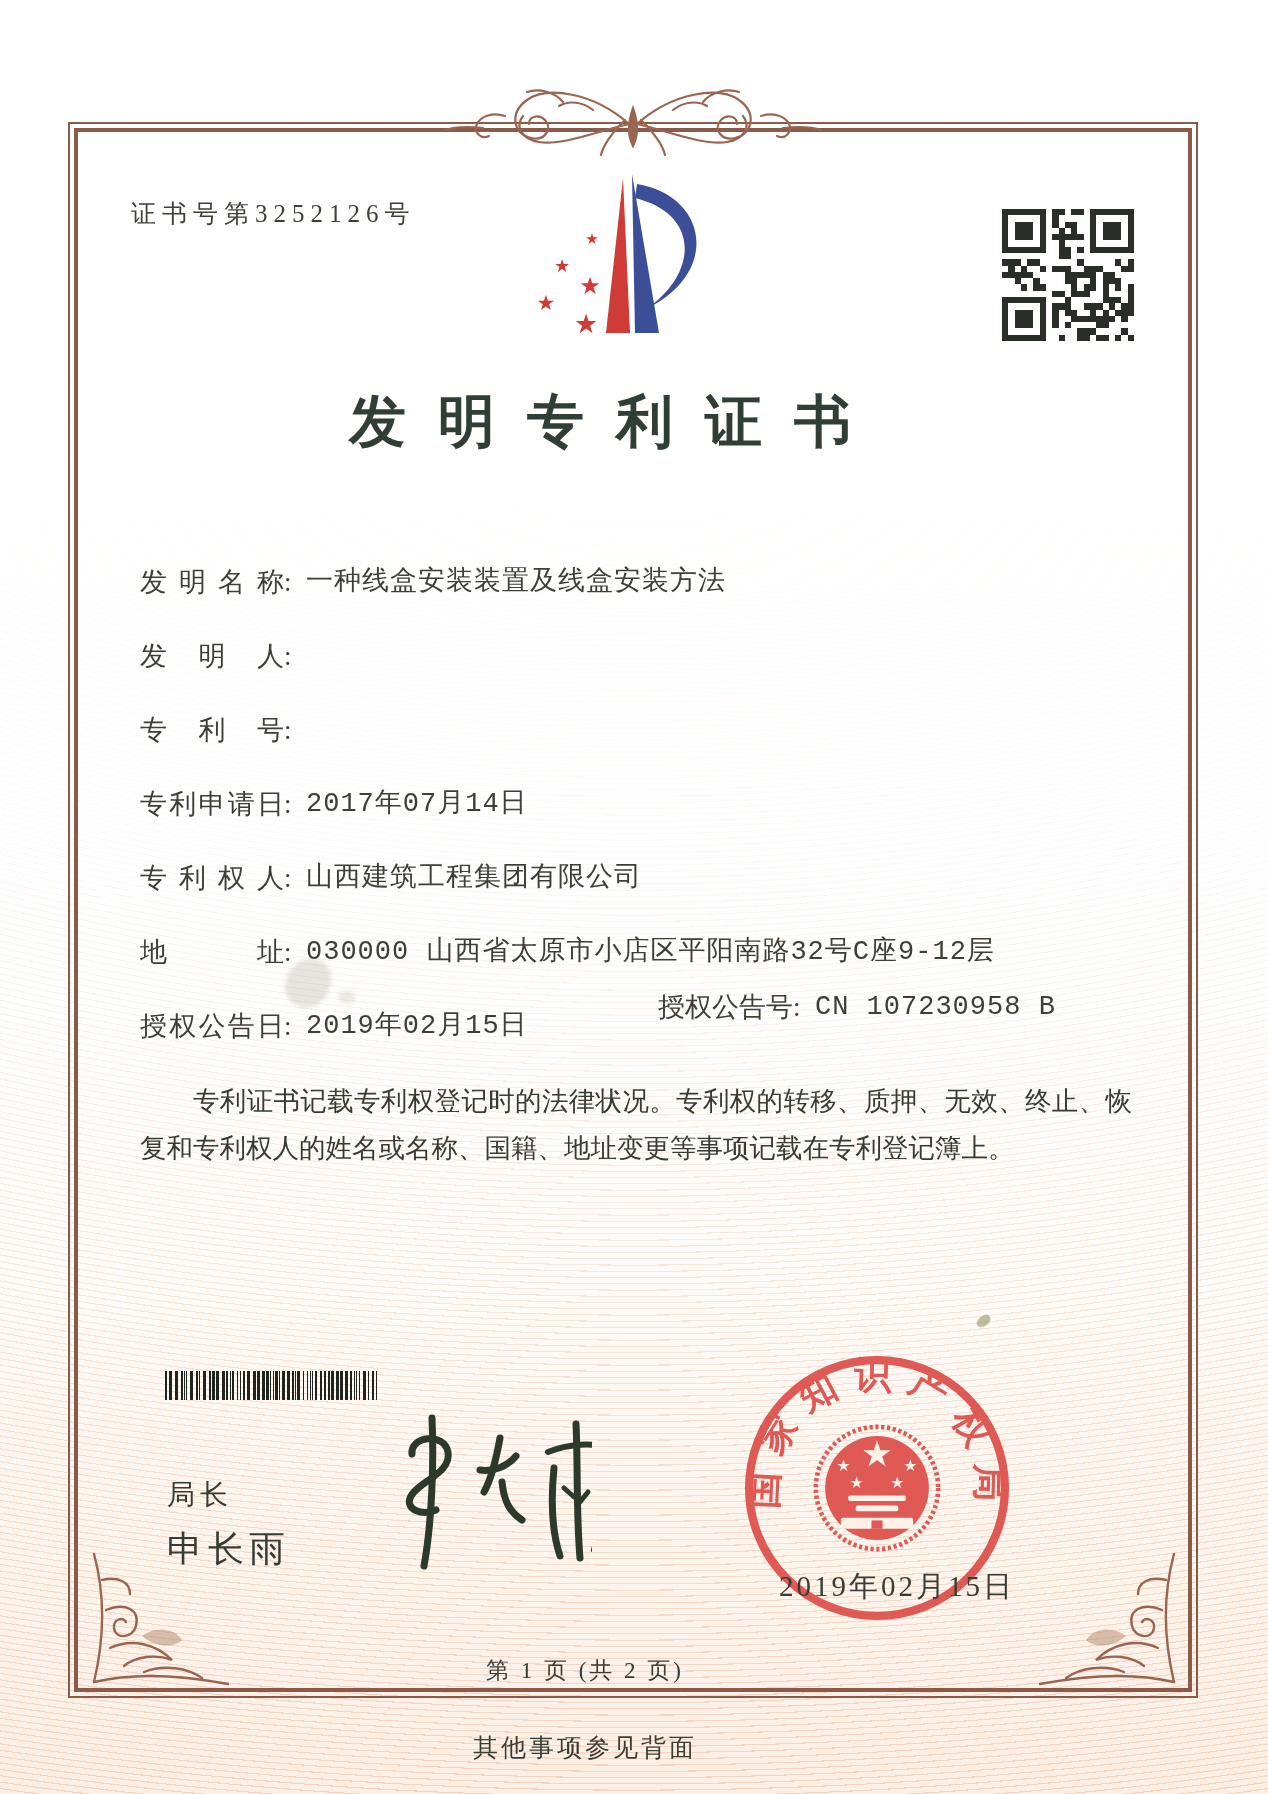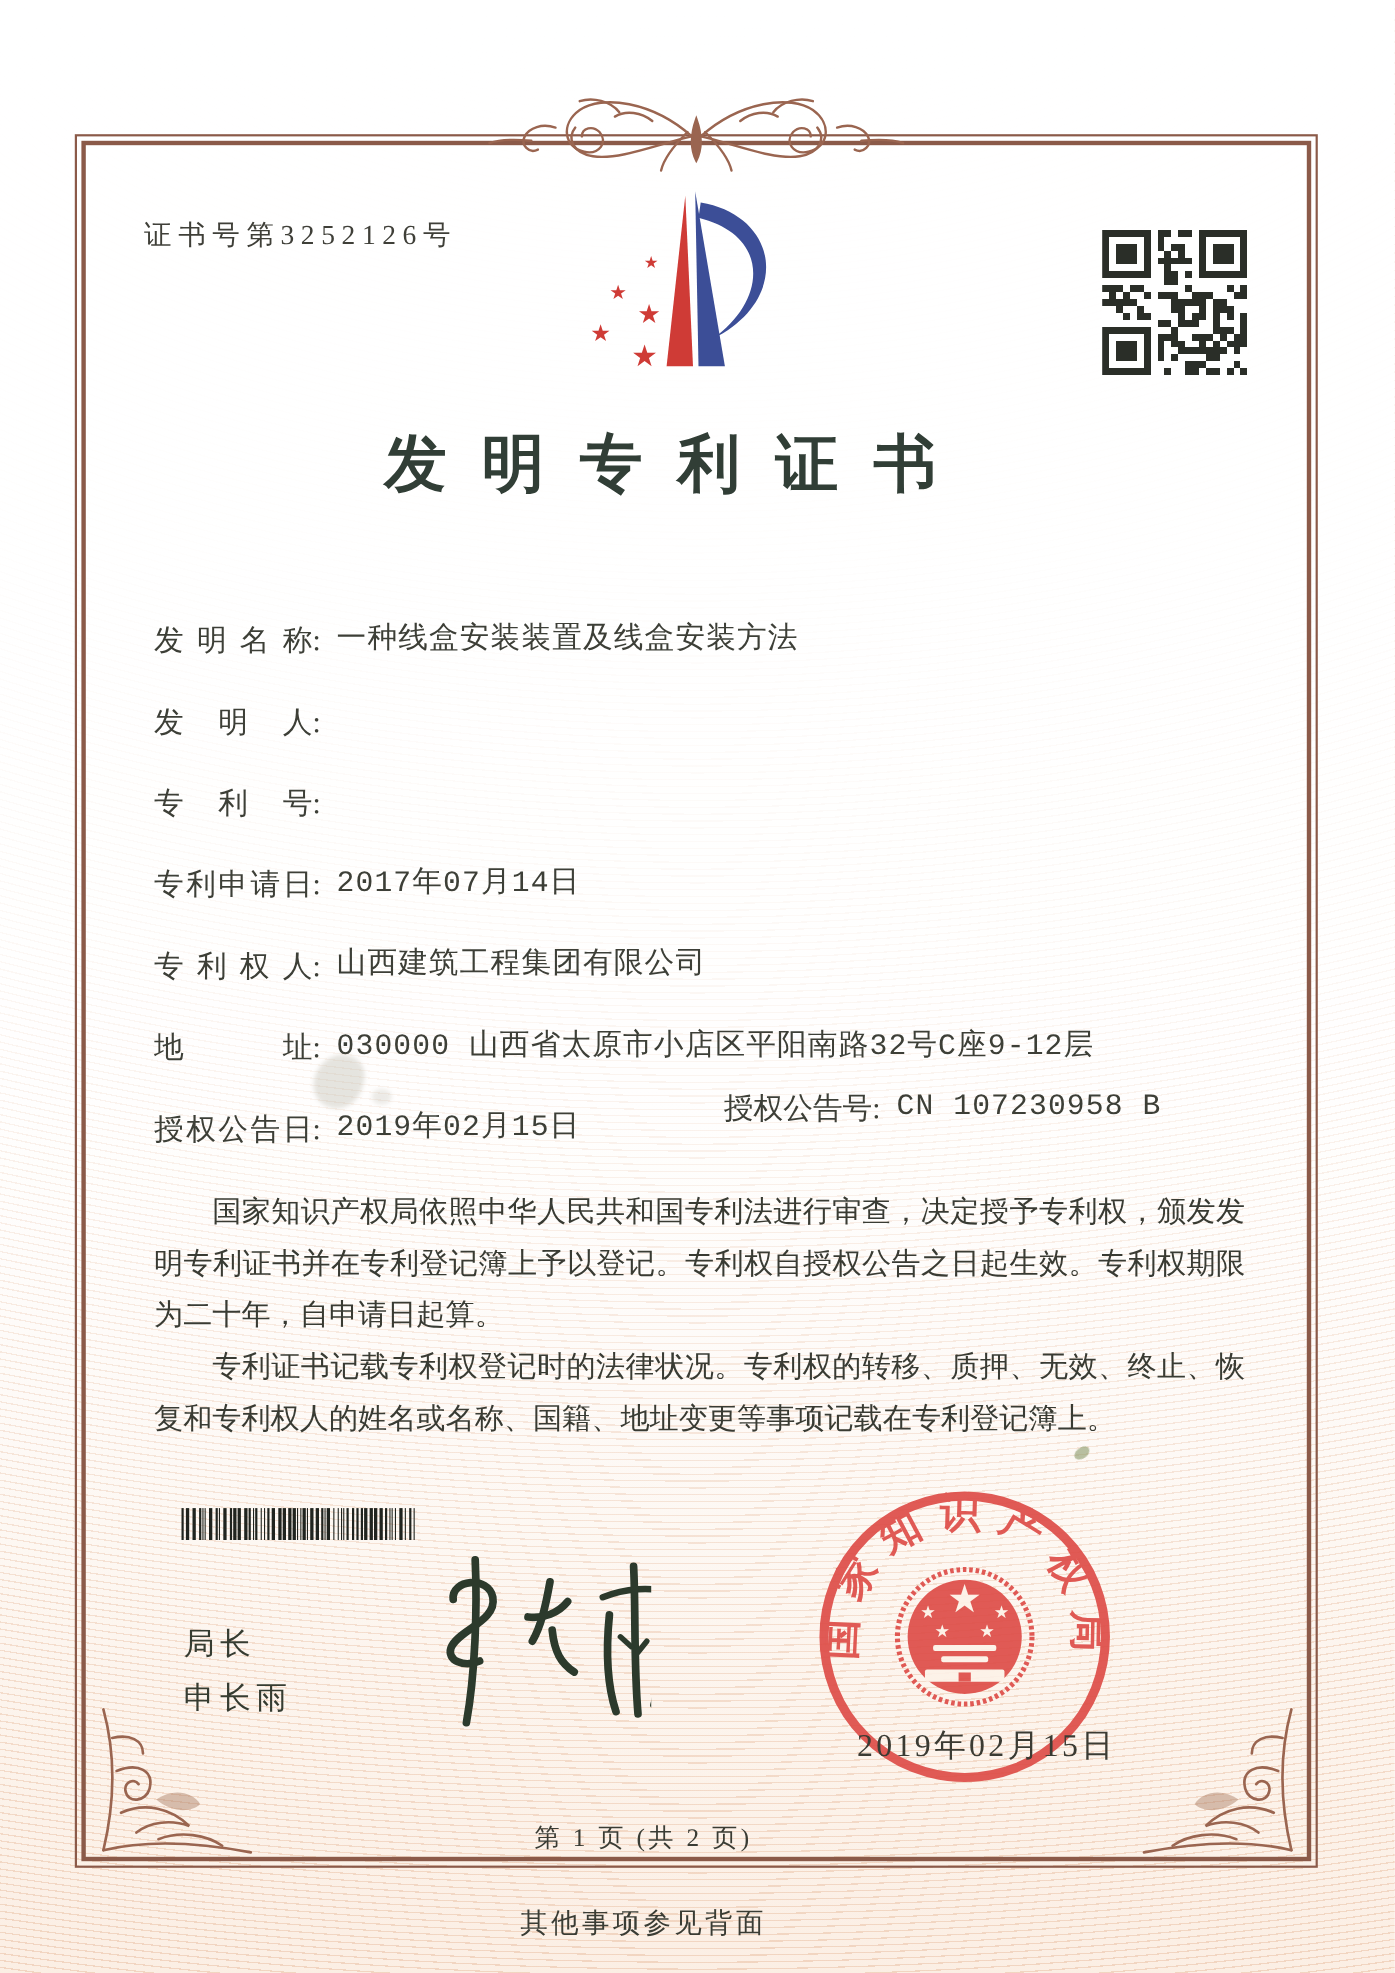--- a/index.html
+++ b/index.html
@@ -48,21 +48,21 @@
   .pair2{position:absolute;left:518px;top:0;display:flex;}
   .pair2 .flabel{width:auto;text-align-last:auto;}
   
   .paras{position:absolute;left:140px;top:1078px;width:992px;font-size:26.5px;line-height:47px;color:#393b33;text-align:justify;}
   .paras p{margin:0;text-indent:2em;}
   
   .barcode{position:absolute;left:165px;top:1371px;width:292px;height:29px;display:flex;align-items:stretch;}
   .barcode i{display:block;height:100%;background:#20241f;flex:none;}
   
   .role{position:absolute;left:167px;top:1476px;font-size:28px;letter-spacing:5px;color:#363c31;font-family:"Liberation Sans",sans-serif;}
-  .name{position:absolute;left:167px;top:1525px;font-size:28px;letter-spacing:5px;color:#363c31;font-family:"Liberation Sans",sans-serif;}
+  .name{position:absolute;left:167px;top:1525px;font-size:36px;letter-spacing:5px;color:#363c31;font-family:"Liberation Sans",sans-serif;}
   .sig{position:absolute;left:352px;top:1412px;width:240px;height:170px;}
   
   .seal{position:absolute;left:738px;top:1349px;width:278px;height:278px;opacity:.9;}
   .seal-date{position:absolute;left:779px;top:1567px;font-size:29px;letter-spacing:3px;color:#3b3b33;z-index:5;}
   
   .page-info{position:absolute;left:0;width:1268px;top:1655px;text-align:center;font-size:23px;letter-spacing:3px;color:#3a3c34;transform:translateX(-49px);}
   .back-note{position:absolute;left:0;width:1268px;top:1731px;text-align:center;font-size:25px;letter-spacing:3px;color:#3a3c34;transform:translateX(-49px);}
   
   .stain{position:absolute;left:286px;top:958px;width:44px;height:50px;background:#8d8a74;border-radius:60% 45% 55% 50%;opacity:.22;filter:blur(2px);transform:rotate(18deg);}
   .stain2{position:absolute;left:338px;top:990px;width:18px;height:14px;background:#8d8a74;border-radius:50%;opacity:.16;filter:blur(2px);}
@@ -314,21 +314,20 @@
       <span class="fvalue">CN 107230958 B</span>
     </span>
   </div>
 </div>
 
 <div class="stain"></div>
 <div class="stain2"></div>
 <div class="speck"></div>
 
 <div class="paras">
-  <p>国家知识产权局依照中华人民共和国专利法进行审查，决定授予专利权，颁发发明专利证书并在专利登记簿上予以登记。专利权自授权公告之日起生效。专利权期限为二十年，自申请日起算。</p>
   <p>专利证书记载专利权登记时的法律状况。专利权的转移、质押、无效、终止、恢复和专利权人的姓名或名称、国籍、地址变更等事项记载在专利登记簿上。</p>
 </div>
 
 <div class="barcode">
     <i style="width: 2px; margin-right: 2px;"></i>
     <i style="width: 3px; margin-right: 3px;"></i>
     <i style="width: 3px; margin-right: 3px;"></i>
     <i style="width: 2px; margin-right: 1px;"></i>
     <i style="width: 1px; margin-right: 1px;"></i>
     <i style="width: 1px; margin-right: 3px;"></i>

